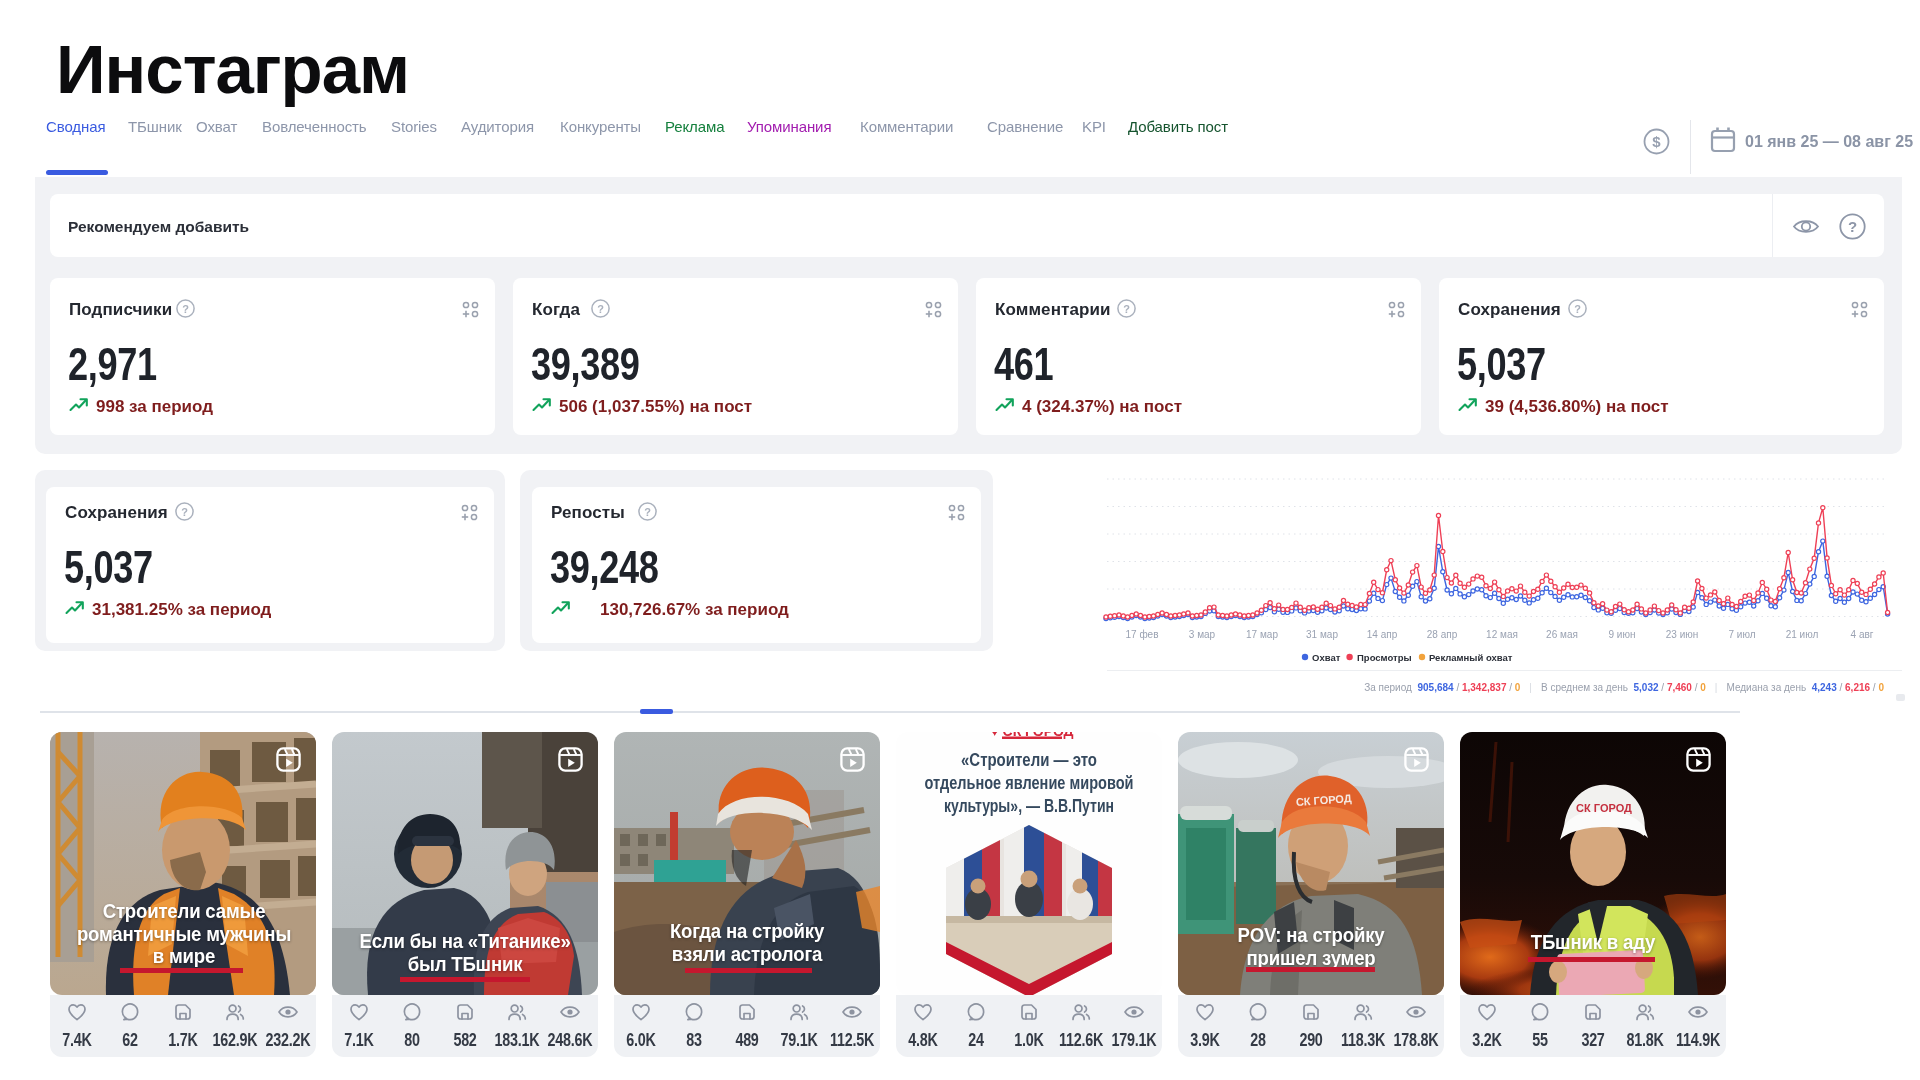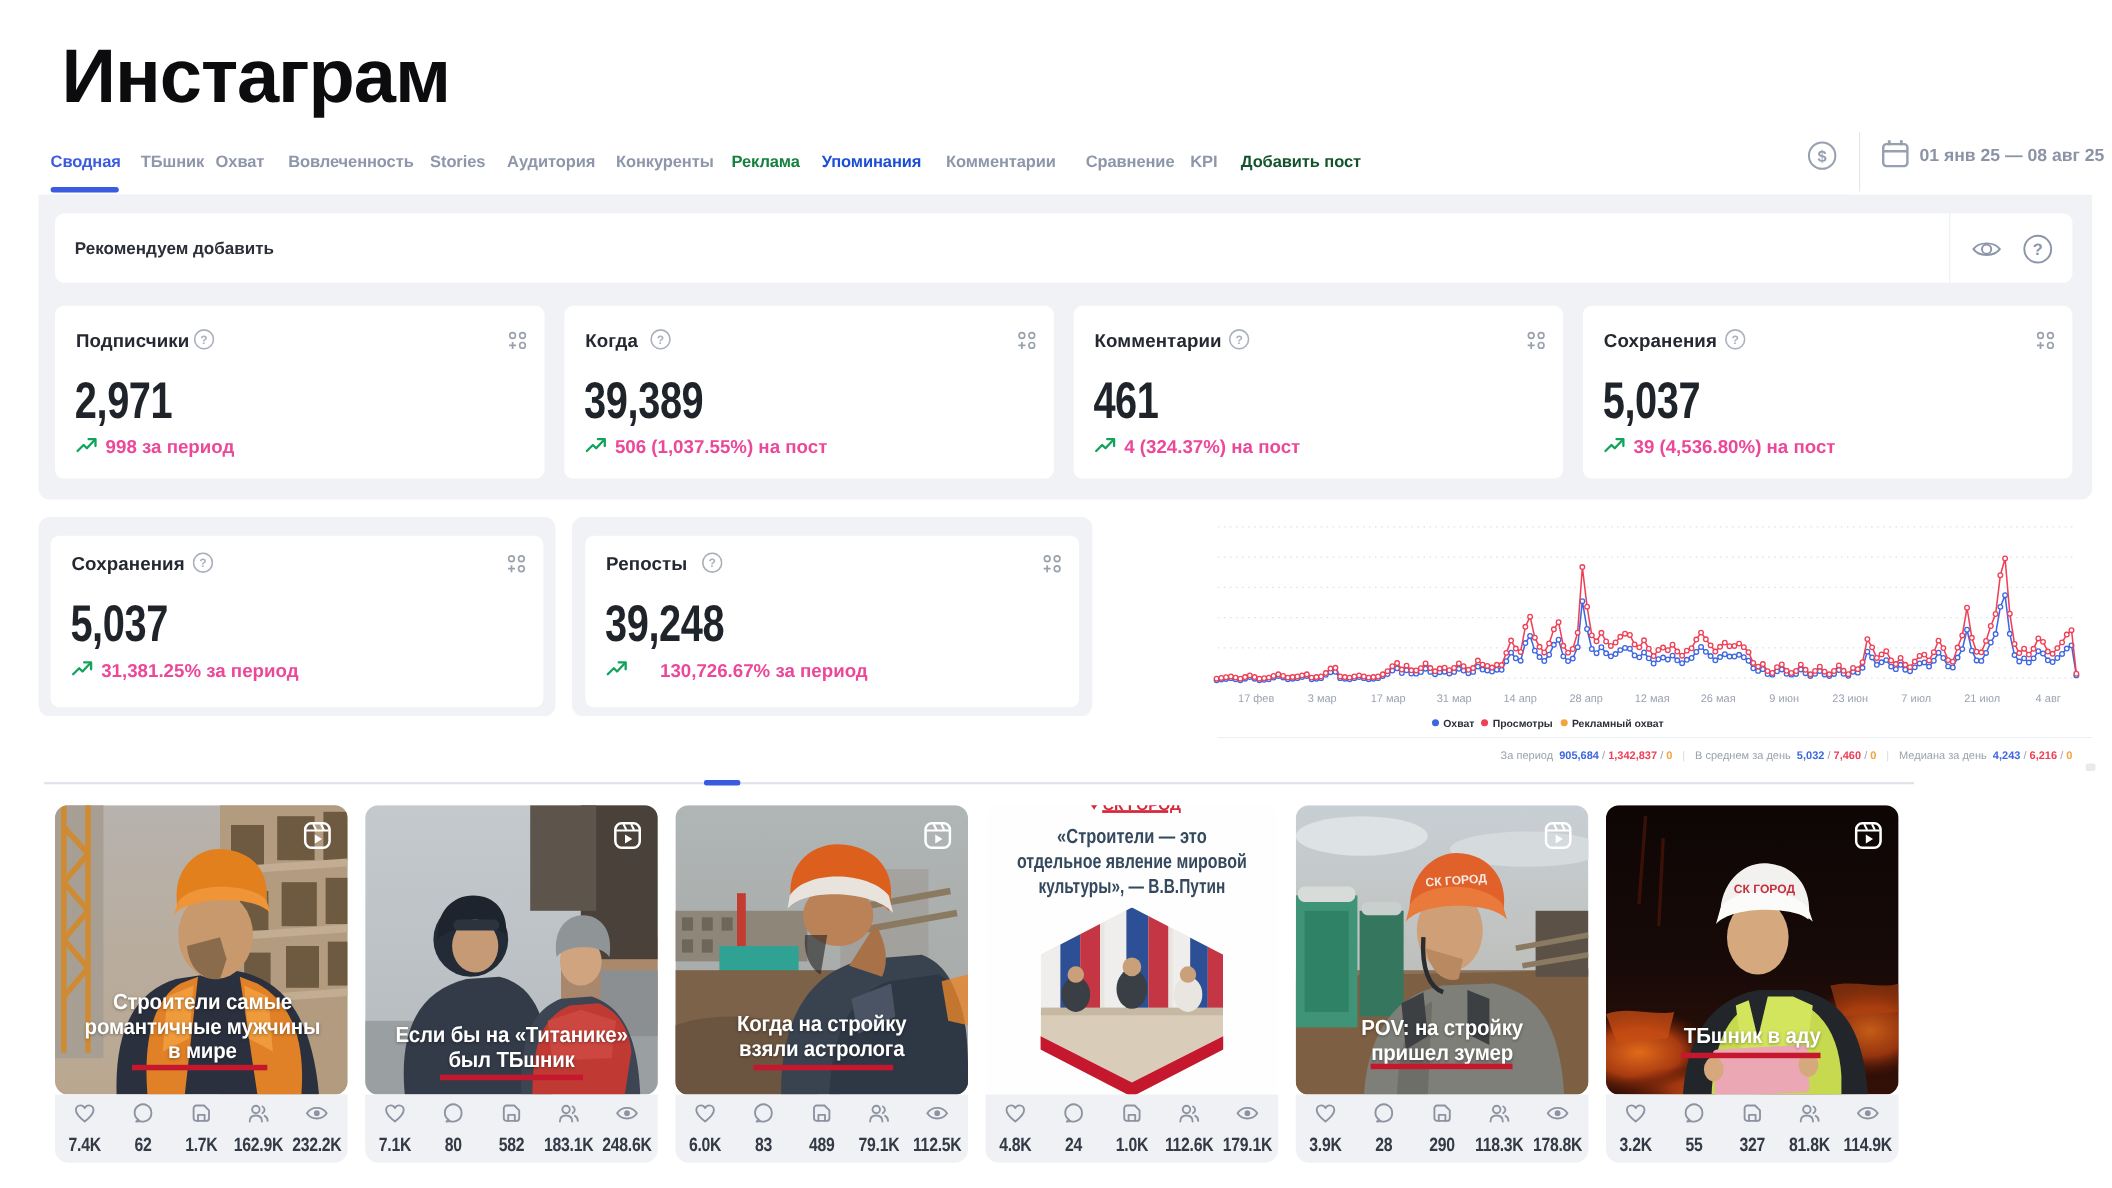--- a/index.html
+++ b/index.html
@@ -1,36 +1,36 @@
 <!DOCTYPE html>
 <html><head><meta charset="utf-8">
 <style>
 html,body{margin:0;padding:0;width:1920px;height:1080px;background:#fff;
  font-family:"Liberation Sans",sans-serif;overflow:hidden}
 .abs{position:absolute}
 .gw{position:absolute;background:#f1f2f5;border-radius:10px}
 .card{position:absolute;background:#fff;border-radius:8px}
 .ct{position:absolute;font-size:17px;font-weight:700;color:#242830;letter-spacing:.1px}
 .cn{position:absolute;font-size:47px;font-weight:700;color:#1f232a;letter-spacing:-.5px;transform:scaleX(.77);transform-origin:0 50%}
-.cg{position:absolute;font-size:17px;font-weight:700;color:#ec4899}
-.tab{position:absolute;font-size:15px;font-weight:700;color:#8d96aa;top:139px;letter-spacing:-.1px}
+.cg{position:absolute;font-size:17px;font-weight:700;color:#7f1d1d}
+.tab{position:absolute;font-size:15px;font-weight:400;color:#8d96aa;top:118px;letter-spacing:-.1px}
 .pcap{position:absolute;color:#fff;font-weight:700;font-size:20px;text-align:center;line-height:22.5px;letter-spacing:-.2px;transform:scaleX(.93)}
 .pnum{position:absolute;font-size:17.5px;font-weight:700;color:#343a45;text-align:center;top:1030px;width:64px;letter-spacing:-.3px;transform:scaleX(.82)}
 </style></head><body>
 
 <div class="abs" style="left:56px;top:30px;font-size:69px;font-weight:700;color:#0c0c0e;letter-spacing:-1px">Инстаграм</div>
 <div class="tab" style="left:46px;color:#3a5be0">Сводная</div>
 <div class="tab" style="left:128px;color:#8d96aa">ТБшник</div>
 <div class="tab" style="left:196px;color:#8d96aa">Охват</div>
 <div class="tab" style="left:262px;color:#8d96aa">Вовлеченность</div>
 <div class="tab" style="left:391px;color:#8d96aa">Stories</div>
 <div class="tab" style="left:461px;color:#8d96aa">Аудитория</div>
 <div class="tab" style="left:560px;color:#8d96aa">Конкуренты</div>
 <div class="tab" style="left:665px;color:#15803d">Реклама</div>
-<div class="tab" style="left:747px;color:#1d4ed8">Упоминания</div>
+<div class="tab" style="left:747px;color:#a21caf">Упоминания</div>
 <div class="tab" style="left:860px;color:#8d96aa">Комментарии</div>
 <div class="tab" style="left:987px;color:#8d96aa">Сравнение</div>
 <div class="tab" style="left:1082px;color:#8d96aa">KPI</div>
 <div class="tab" style="left:1128px;color:#14532d">Добавить пост</div>
 <div class="abs" style="left:40px;top:176.5px;width:1640px;height:1px;background:#e9ebef"></div>
 <div class="abs" style="left:46px;top:170px;width:62px;height:5px;background:#3a5be0;border-radius:3px"></div>
 <svg class="abs" style="left:1643px;top:128px" width="27" height="27" viewBox="0 0 27 27">
 <circle cx="13.5" cy="13.5" r="12" fill="none" stroke="#97a0b0" stroke-width="1.8"></circle>
 <text x="13.5" y="19" font-size="15" font-weight="700" fill="#97a0b0" text-anchor="middle" font-family="Liberation Sans,sans-serif">$</text>
   </svg>

